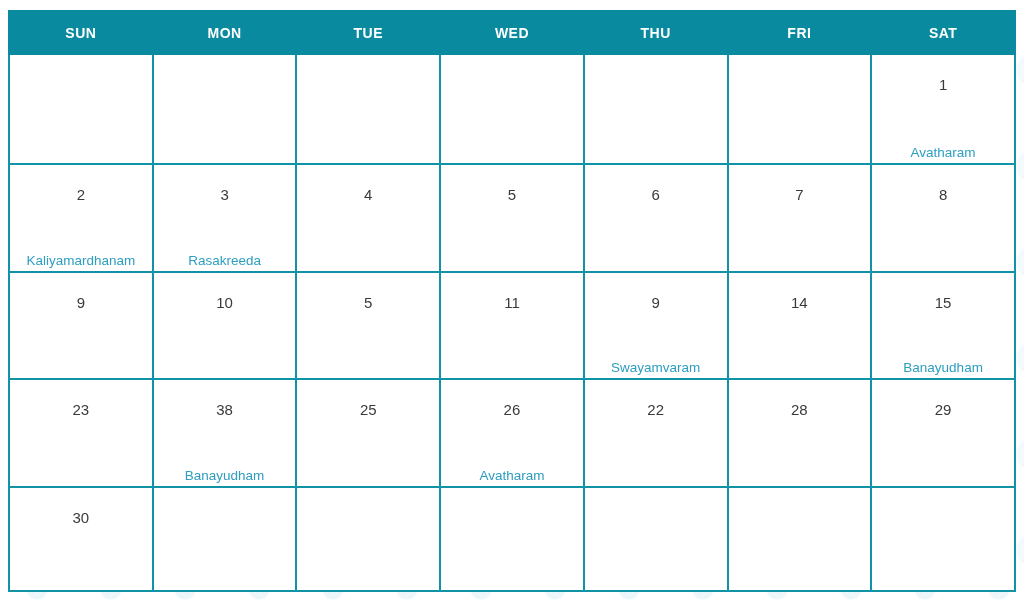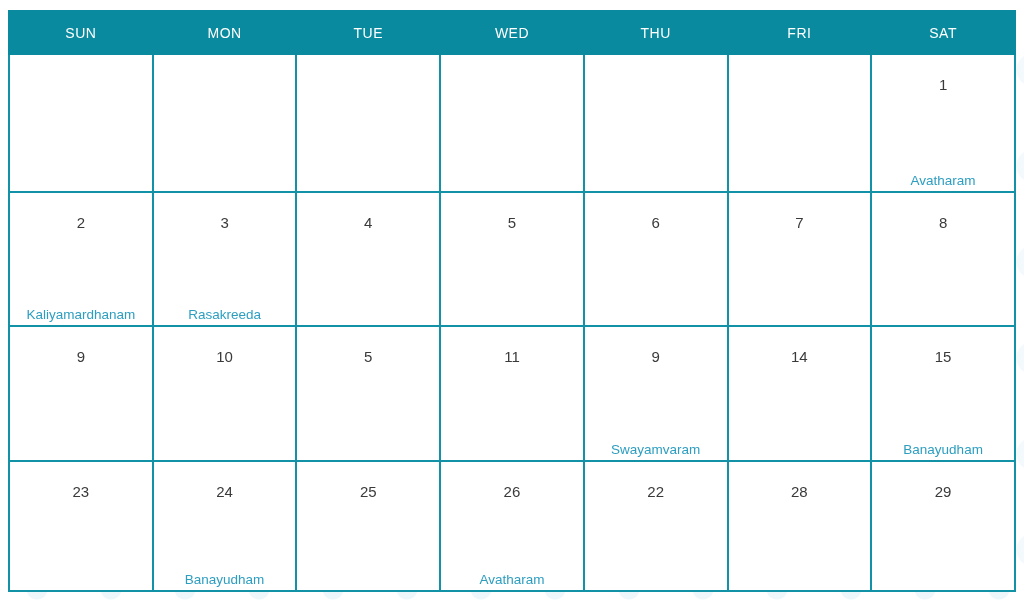--- a/index.html
+++ b/index.html
@@ -29,21 +29,21 @@
   table.calendar{
     width:100%; height:100%;
     border-collapse:collapse;
     table-layout:fixed;
     background:#ffffff;
   }
   table.calendar th{
     background:var(--header-bg);
     color:#ffffff;
     font-size:14px;
-    font-weight:normal;
+    font-weight:bold;
     letter-spacing:0.5px;
     height:43px;
     text-align:center;
     vertical-align:middle;
     border:2px solid var(--header-bg);
   }
   table.calendar td{
     border:2px solid var(--border);
     background:#ffffff;
     vertical-align:top;
@@ -160,35 +160,58 @@
           <td>
             <div class="date-number">15</div>
             <div class="event-label">Banayudham</div>
           </td>
         </tr>
         <tr>
           <td>
             <div class="date-number">23</div>
           </td>
           <td>
-            <div class="date-number">24</div>
+            <div class="date-number">38</div>
             <div class="event-label">Banayudham</div>
           </td>
           <td>
             <div class="date-number">25</div>
           </td>
           <td>
             <div class="date-number">26</div>
             <div class="event-label">Avatharam</div>
           </td>
           <td>
             <div class="date-number">22</div>
           </td>
           <td>
             <div class="date-number">28</div>
           </td>
           <td>
             <div class="date-number">29</div>
+          </td>
+        </tr>
+        <tr>
+          <td>
+            <div class="date-number">30</div>
+          </td>
+          <td>
+            <div class="date-number"></div>
+          </td>
+          <td>
+            <div class="date-number"></div>
+          </td>
+          <td>
+            <div class="date-number"></div>
+          </td>
+          <td>
+            <div class="date-number"></div>
+          </td>
+          <td>
+            <div class="date-number"></div>
+          </td>
+          <td>
+            <div class="date-number"></div>
           </td>
         </tr>
       </tbody>
   </table>
 </div>
 
 </body></html>

